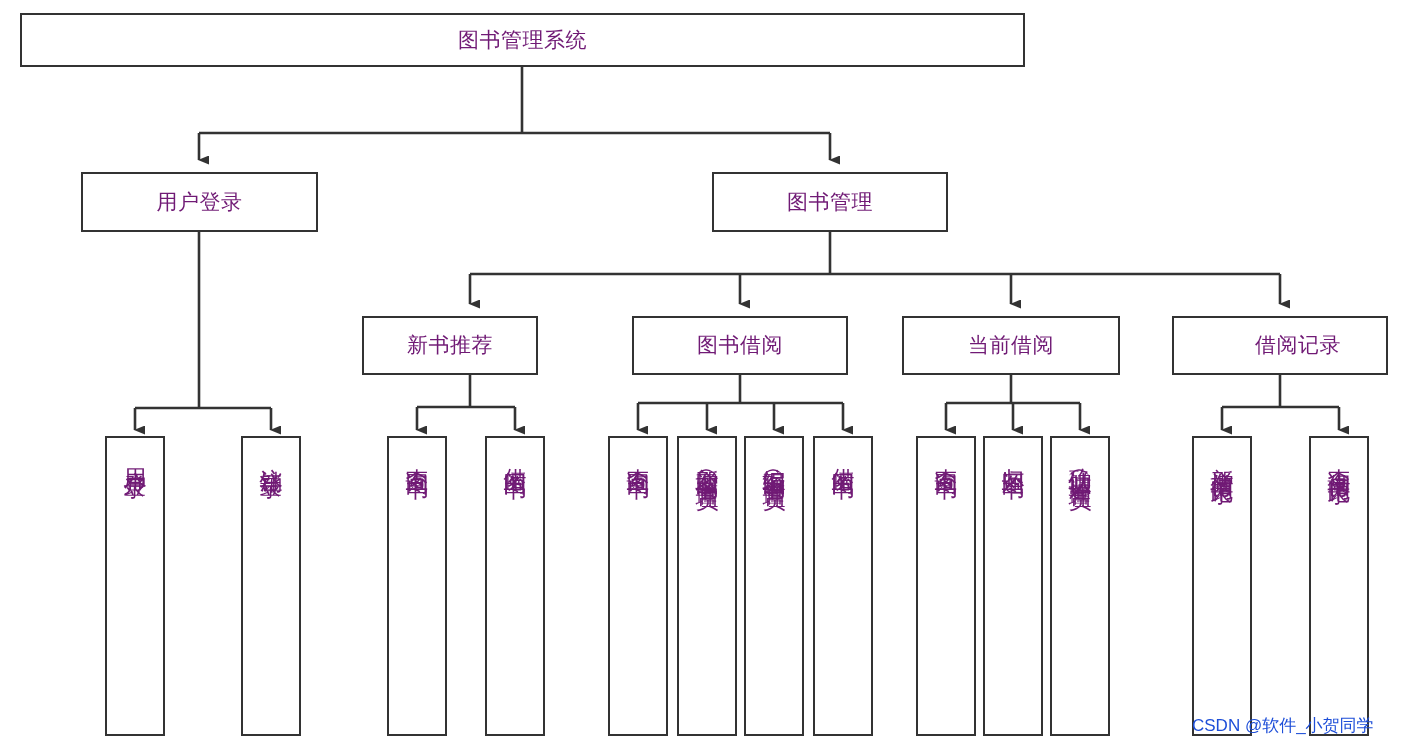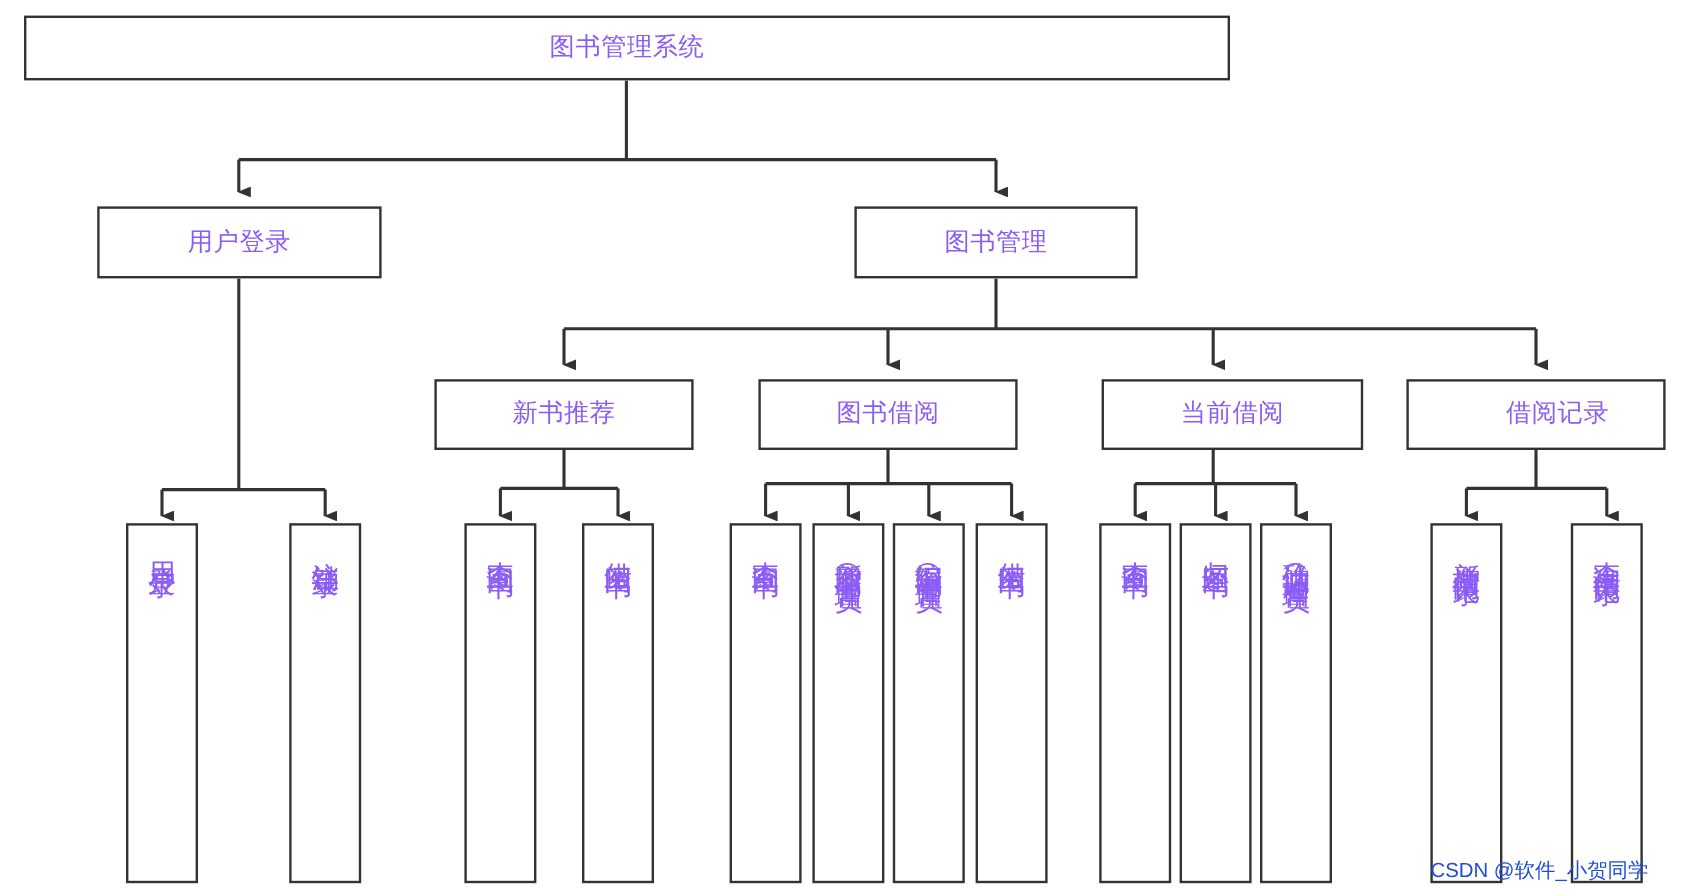--- a/index.html
+++ b/index.html
@@ -33,21 +33,21 @@
     border: 2px solid #333333;
     display: flex;
     align-items: center;
     justify-content: center;
     color: #1a1a1a;
   }
   .node .node-label {
     display: block;
     text-align: center;
     line-height: 1.16;
-    color: #8b5cf6;
+    color: #701a75;
   }
   .node-h .node-label {
     font-size: 21px;
     letter-spacing: 0.5px;
     white-space: nowrap;
   }
   .node-v {
     align-items: flex-start;
     padding-top: 12px;
   }
@@ -127,27 +127,27 @@
     <span class="node-label">图书管理系统</span>
   </div>
 
   <div class="node node-h" style="left:81px; top:172px; width:237px; height:60px;">
     <span class="node-label">用户登录</span>
   </div>
   <div class="node node-h" style="left:712px; top:172px; width:236px; height:60px;">
     <span class="node-label">图书管理</span>
   </div>
 
-  <div class="node node-h" style="left:362px; top:316px; width:216px; height:59px;">
+  <div class="node node-h" style="left:362px; top:316px; width:176px; height:59px;">
     <span class="node-label">新书推荐</span>
   </div>
   <div class="node node-h" style="left:632px; top:316px; width:216px; height:59px;">
     <span class="node-label">图书借阅</span>
   </div>
-  <div class="node node-h" style="left:902px; top:316px; width:218px; height:59px;margin-left:16px;">
+  <div class="node node-h" style="left:902px; top:316px; width:218px; height:59px;">
     <span class="node-label">当前借阅</span>
   </div>
   <div class="node node-h" style="left:1172px; top:316px; width:216px; height:59px;padding-left:36px;">
     <span class="node-label">借阅记录</span>
   </div>
 
   <div class="node node-v" style="left:105px; top:436px; width:60px; height:300px;">
     <span class="node-label">用户登录</span>
   </div>
   <div class="node node-v" style="left:241px; top:436px; width:60px; height:300px;">

